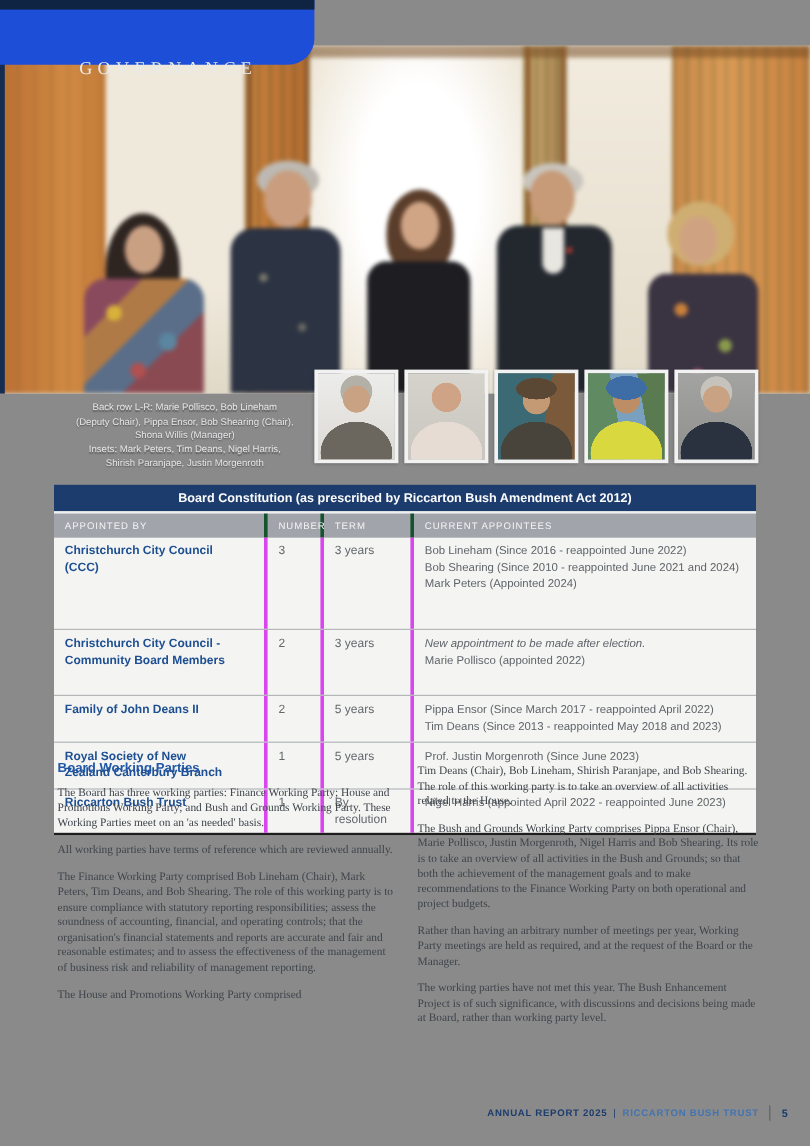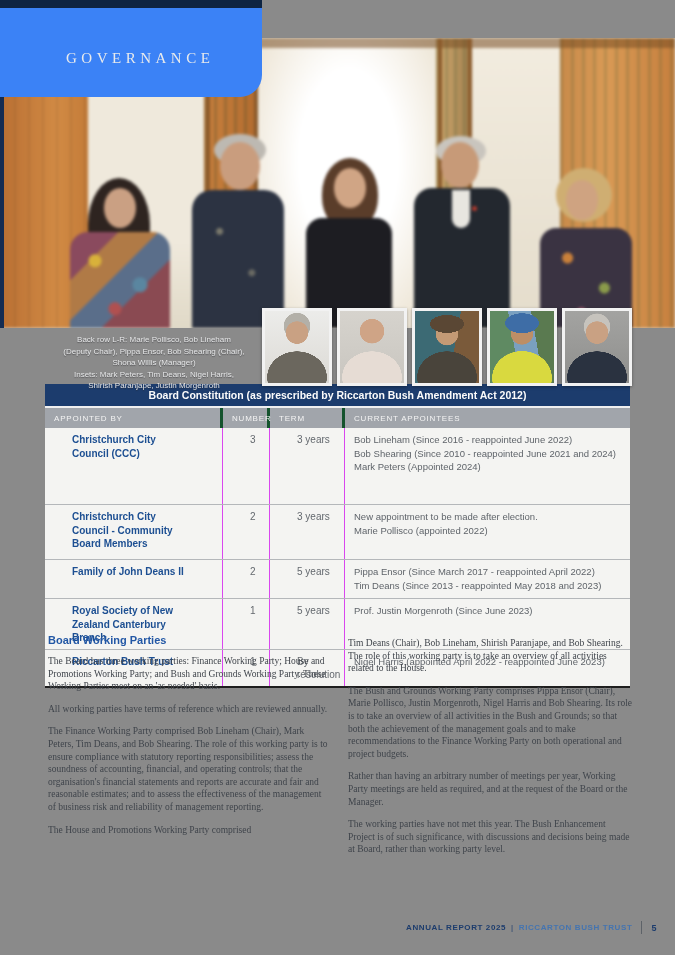--- a/index.html
+++ b/index.html
@@ -57,21 +57,21 @@
   .h5{left:556px;top:130px;width:56px;height:54px;border-radius:50%;background:#cfae72;}
   .f5{left:566px;top:142px;width:32px;height:40px;border-radius:50%;background:#cfa381;}
   .b5{left:540px;top:190px;width:92px;height:100px;border-radius:16px 16px 0 0;
       background:radial-gradient(circle at 30% 30%,#c9803a 0 5px,rgba(0,0,0,0) 6px),
                  radial-gradient(circle at 70% 60%,#8a9a4a 0 5px,rgba(0,0,0,0) 6px),
                  radial-gradient(circle at 45% 85%,#b0607a 0 5px,rgba(0,0,0,0) 6px),
                  #3a3342;}
   .edgeL{position:absolute;left:0;top:0;width:4px;height:328px;background:#152c52;z-index:6;}
 
   
-  .gov-tab{position:absolute;left:0;top:0;width:262px;height:97px;background:#3b82f6;
+  .gov-tab{position:absolute;left:0;top:0;width:262px;height:54px;background:#1d4ed8;
            border-radius:0 0 22px 0;z-index:7;}
   .gov-tab::before{content:"";position:absolute;left:0;top:0;right:0;height:8px;background:#0e2442;}
   .gov-title{position:absolute;left:66px;top:50px;color:#e8eaec;font-family:"Liberation Serif",serif;
              font-size:15px;letter-spacing:4.5px;}
 
   
   .caption{position:absolute;left:48px;top:334px;width:212px;z-index:8;}
   .cap-line{font-size:8px;line-height:11.5px;font-weight:normal;color:#e6e7e8;
             text-shadow:0 1px 1px rgba(40,40,45,.55);text-align:center;}
 
@@ -92,35 +92,35 @@
   .p4{background:radial-gradient(ellipse 17px 10px at 50% 17%,#3e6da6 0 99%,rgba(0,0,0,0) 100%),
        radial-gradient(circle at 50% 31%,#bd8e66 0 11px,rgba(0,0,0,0) 11.5px),
        radial-gradient(ellipse 30px 27px at 50% 93%,#d9d93f 0 99%,rgba(0,0,0,0) 100%),
        linear-gradient(80deg,#5f8a62 0 40%,#7aa0c0 40% 70%,#5a7a50 70%);}
   .p5{background:radial-gradient(circle at 50% 30%,#c9a183 0 11px,rgba(0,0,0,0) 11.5px),
        radial-gradient(circle at 50% 22%,#c6c3bd 0 13px,rgba(0,0,0,0) 13.5px),
        radial-gradient(ellipse 30px 26px at 50% 92%,#2a3240 0 99%,rgba(0,0,0,0) 100%),
        linear-gradient(#a3a3a1,#8f8f8d);}
 
   
-  .btable{position:absolute;left:45px;top:384px;width:585px;}
+  .btable{position:absolute;left:45px;top:404px;width:585px;}
   .btitle{height:22px;line-height:22px;background:#1c3c6d;color:#fbfbfb;text-align:center;
           font-size:10.5px;font-weight:bold;}
   .bhead{display:grid;grid-template-columns:178px 47px 75px 285px;background:#a1a5ab;
          border-top:2px solid #efefef;}
   .hcell{color:#f4f4f4;font-size:8px;letter-spacing:.8px;padding:6px 0 5px 9px;}
   .hcell:not(:last-child){border-right:3px solid #14532d;}
   .tbody{background:#f4f4f2;border-bottom:2px solid #1e1e1e;}
   .trow{display:grid;grid-template-columns:178px 47px 75px 285px;}
   .trow:not(:first-child){border-top:1px solid #b4b7ba;}
   .tcell{padding:5px 8px 4px 9px;font-size:10px;line-height:13.5px;color:#63686e;}
-  .tcell:not(:last-child){border-right:1px solid #d946ef;margin-left:18px;}
+  .tcell:not(:last-child){border-right:3px solid #d946ef;}
   .c1{font-weight:bold;color:#1d4f92;padding-right:30px;}
   .aline{font-size:9.5px;line-height:13.5px;color:#5f646a;}
-  .aline.it{}
+  .aline.it{font-style:italic;}
   .r1{min-height:76px;} .r2{min-height:54px;} .r3{min-height:38px;}
   .r4{min-height:38px;} .r5{min-height:23px;}
 
   
   .article{position:absolute;left:48px;top:634px;width:585px;}
   .colL{position:absolute;left:0;top:0;width:282px;}
   .colR{position:absolute;left:300px;top:3px;width:285px;}
   .art-heading{font-size:11px;font-weight:bold;color:#2257a5;margin:0 0 9px 0;}
   .para{font-size:9.5px;line-height:12.6px;color:#3f444b;margin:0 0 10px 0;font-family:Liberation Serif, serif;}
 

